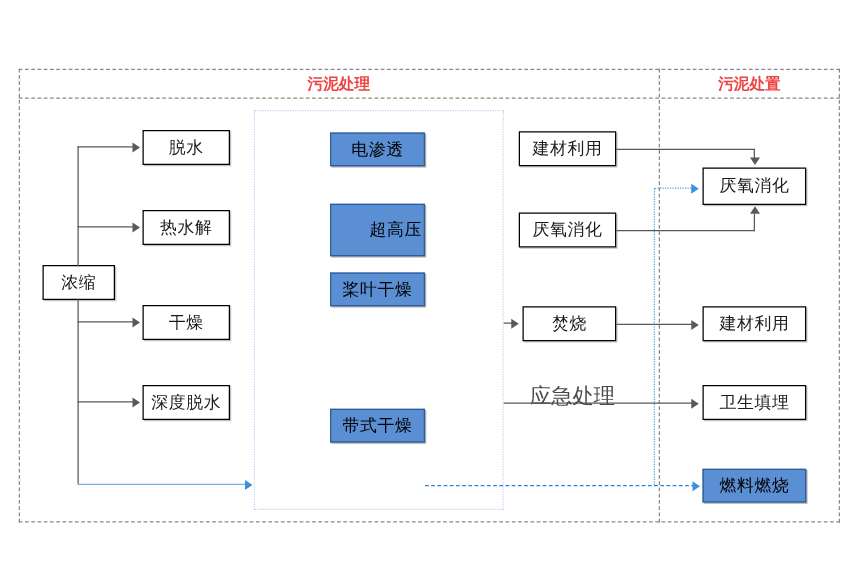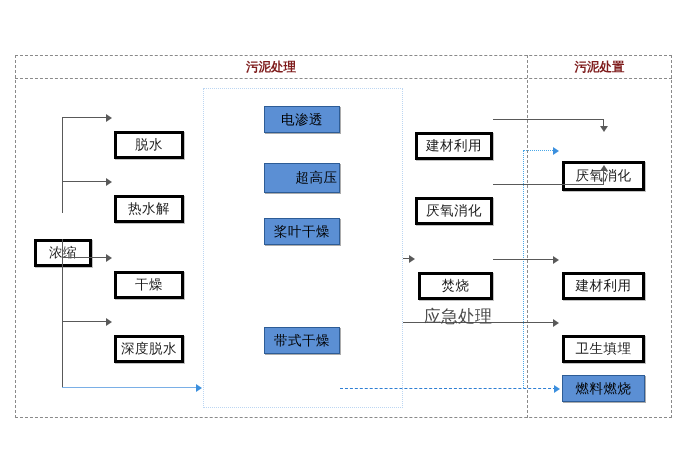--- a/index.html
+++ b/index.html
@@ -44,21 +44,21 @@
     height: 363px;
     border-left: 1.6px dashed #8a8a8a;
   }
   .section-title {
     position: absolute;
     top: 57px;
     height: 20px;
     line-height: 20px;
     font-size: 12.5px;
     font-weight: bold;
-    color: #7f1d1d;
+    color: #ef4444;
     text-align: center;
     white-space: nowrap;
   }
   #title-treatment { left: 15px; width: 512px; }
   #title-disposal  { left: 527px; width: 145px; }
 
   
   .inner-box {
     position: absolute;
     left: 203px;
@@ -76,23 +76,22 @@
     display: flex;
     align-items: center;
     justify-content: center;
     font-size: 13.5px;
     color: #1a1a1a;
     white-space: nowrap;
     letter-spacing: 0.5px;
   }
   .node.plain {
     background: #ffffff;
-    border: 3px solid #000000;
+    border: 1px solid #000000;
     box-shadow: 1px 1px 0 rgba(120,120,120,0.45);
-    margin-top: 27px;
   }
   .node.blue {
     background: #5b8fd4;
     border: 1px solid #2d5c96;
     color: #000000;
     box-shadow: 1px 1px 0 rgba(90,90,90,0.5);
   }
 
   
   .hline, .vline {
@@ -183,21 +182,21 @@
   <div class="arrow right" style="left:106px; top:253.5px;"></div>
 
   <div class="node plain" style="left:114px; top:308px; width:70px; height:28px;">深度脱水</div>
   <div class="hline" style="left:62px; top:321px; width:45px;"></div>
   <div class="arrow right" style="left:106px; top:317.5px;"></div>
 
   <div class="blue-solid-h" style="left:62px; top:387px; width:136px;"></div>
   <div class="arrow right blue" style="left:196px; top:383.5px;"></div>
 
   <div class="node blue" style="left:264px; top:106px; width:76px; height:27px;">电渗透</div>
-  <div class="node blue" style="left:264px; top:163px; width:76px; height:30px;padding-left:29px;">超高压</div>
+  <div class="node blue" style="left:264px; top:163px; width:76px; height:42px;padding-left:29px;">超高压</div>
   <div class="node blue" style="left:264px; top:218px; width:76px; height:27px;">桨叶干燥</div>
   <div class="node blue" style="left:264px; top:327px; width:76px; height:27px;">带式干燥</div>
 
   <div class="blue-dash-h" style="left:340px; top:388px; width:216px;"></div>
   <div class="arrow right blue" style="left:554px; top:384.5px;"></div>
 
   <div class="blue-dot-v" style="left:523px; top:150px; height:238px;"></div>
   <div class="blue-dash-h" style="left:523px; top:150px; width:32px; border-top-style:dotted; border-top-color:#4aa8e8;"></div>
   <div class="arrow right blue" style="left:553px; top:146.5px;"></div>
 

